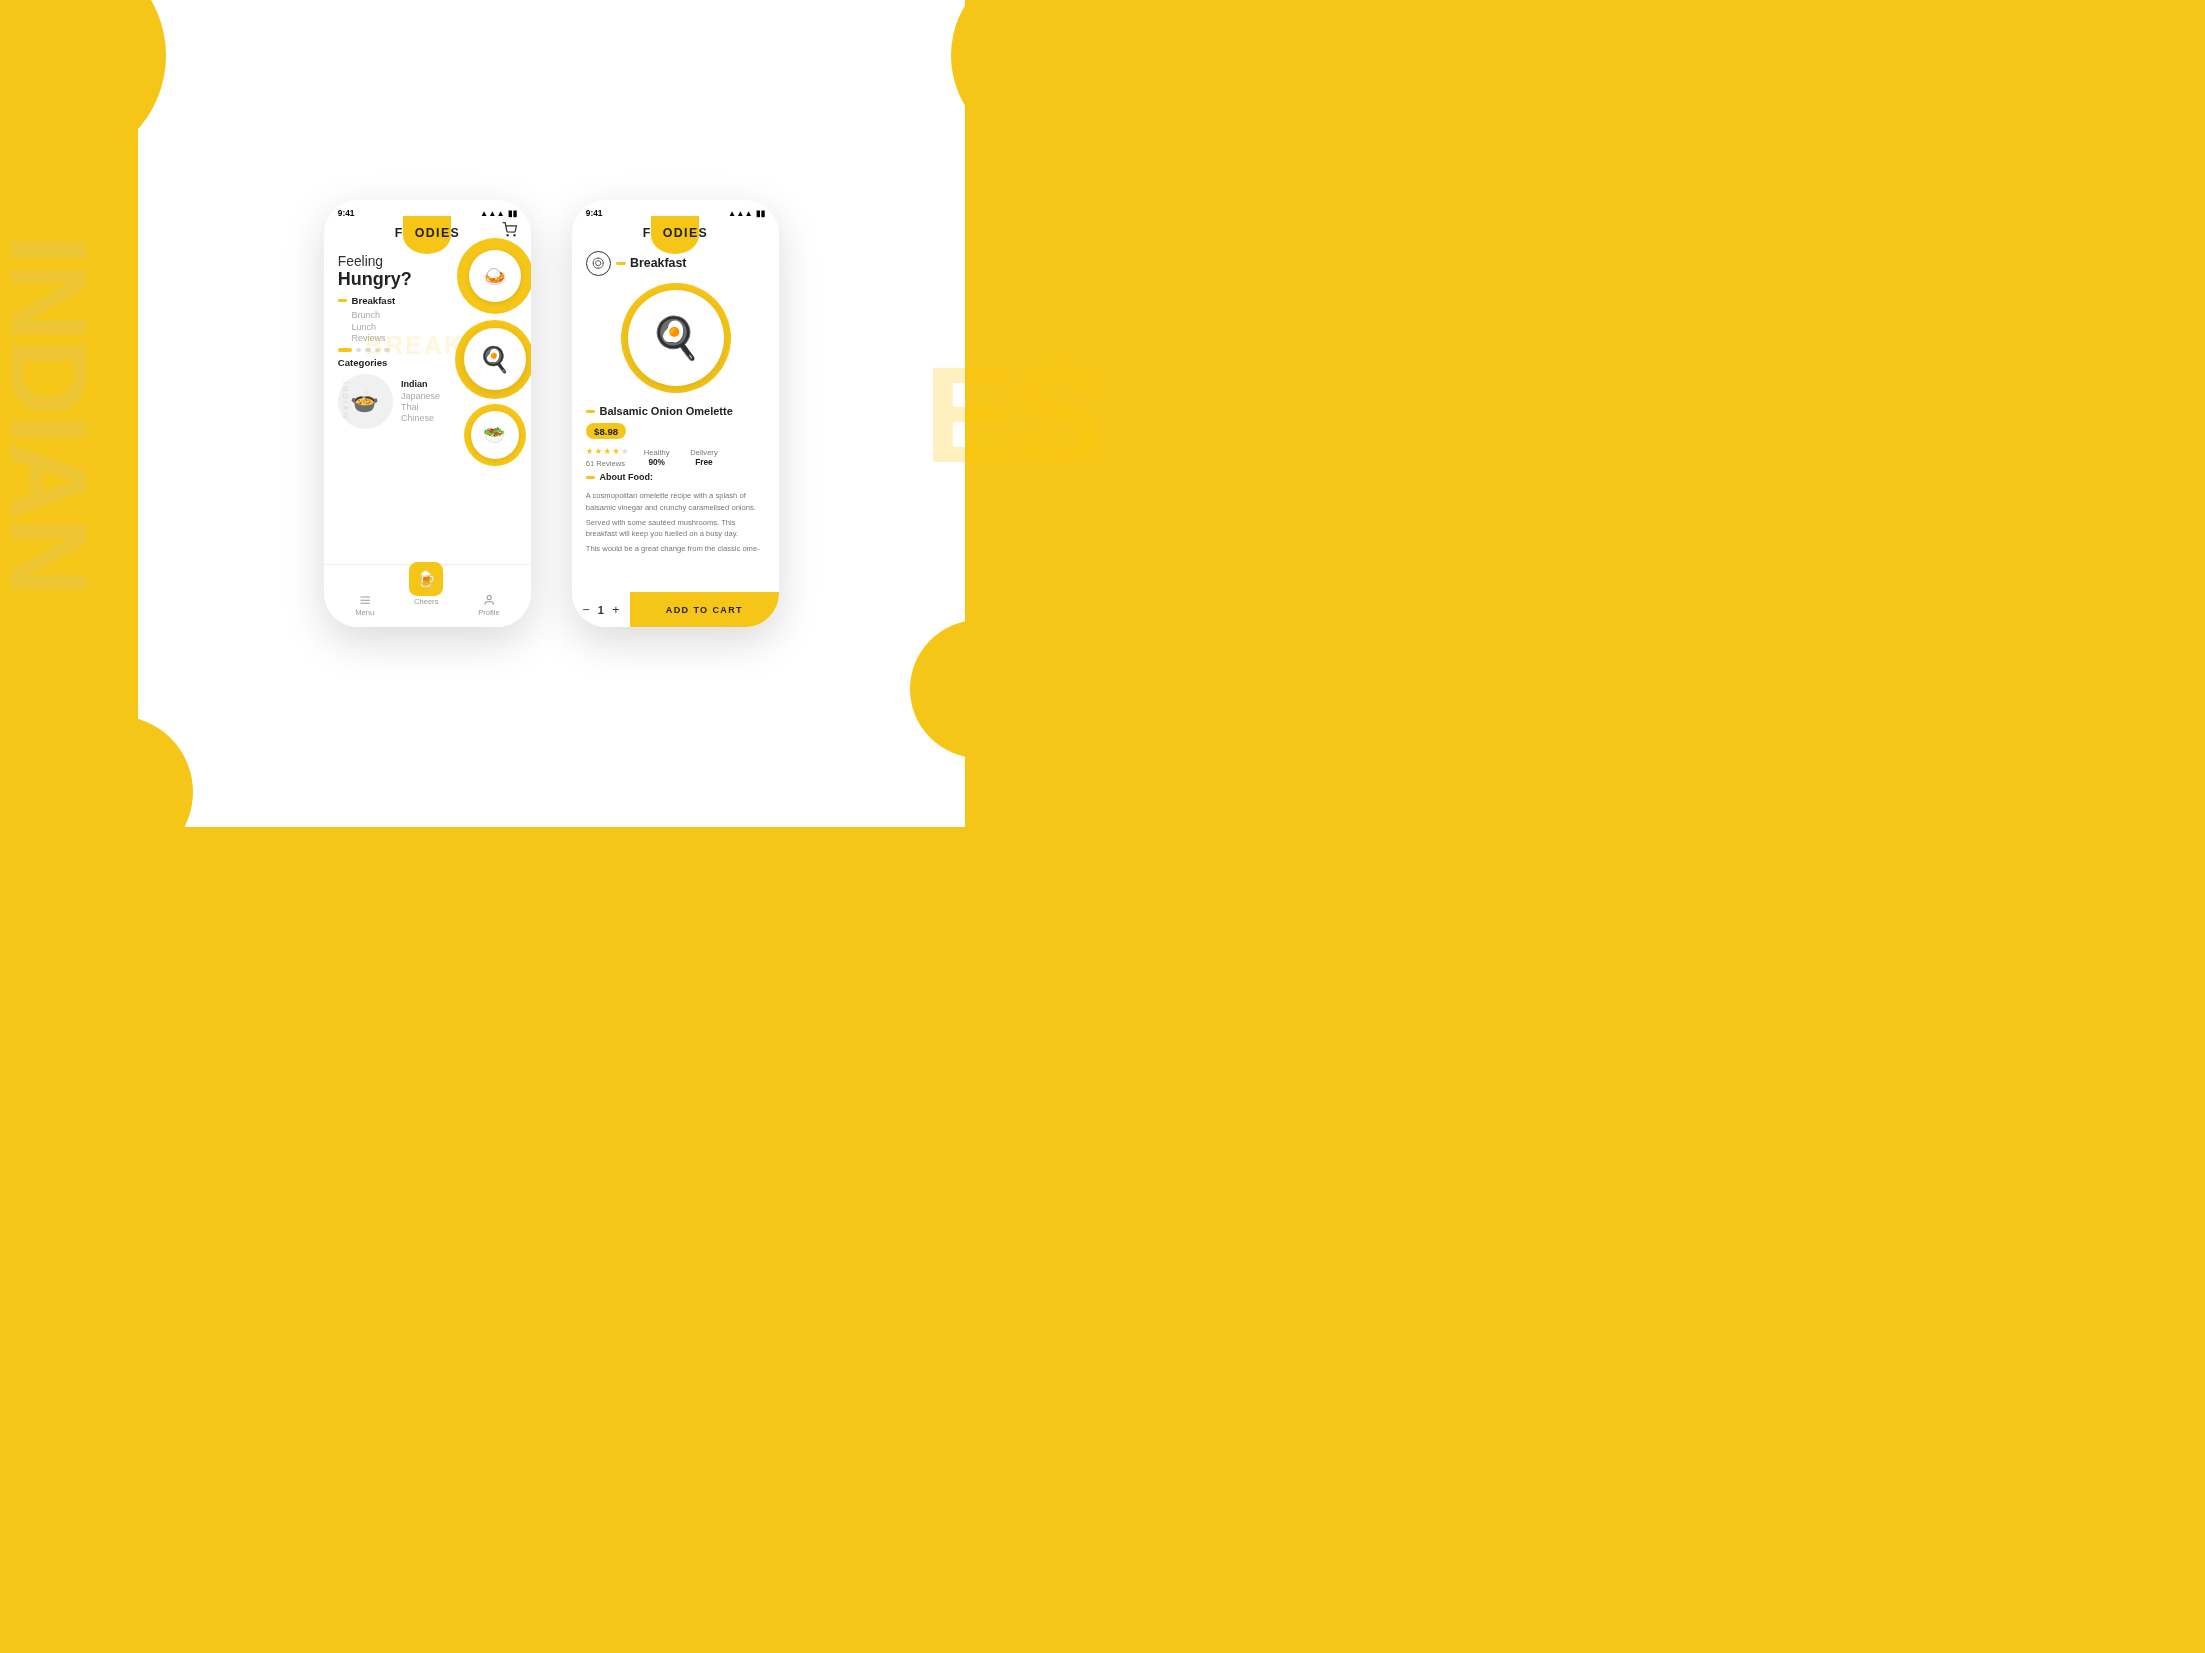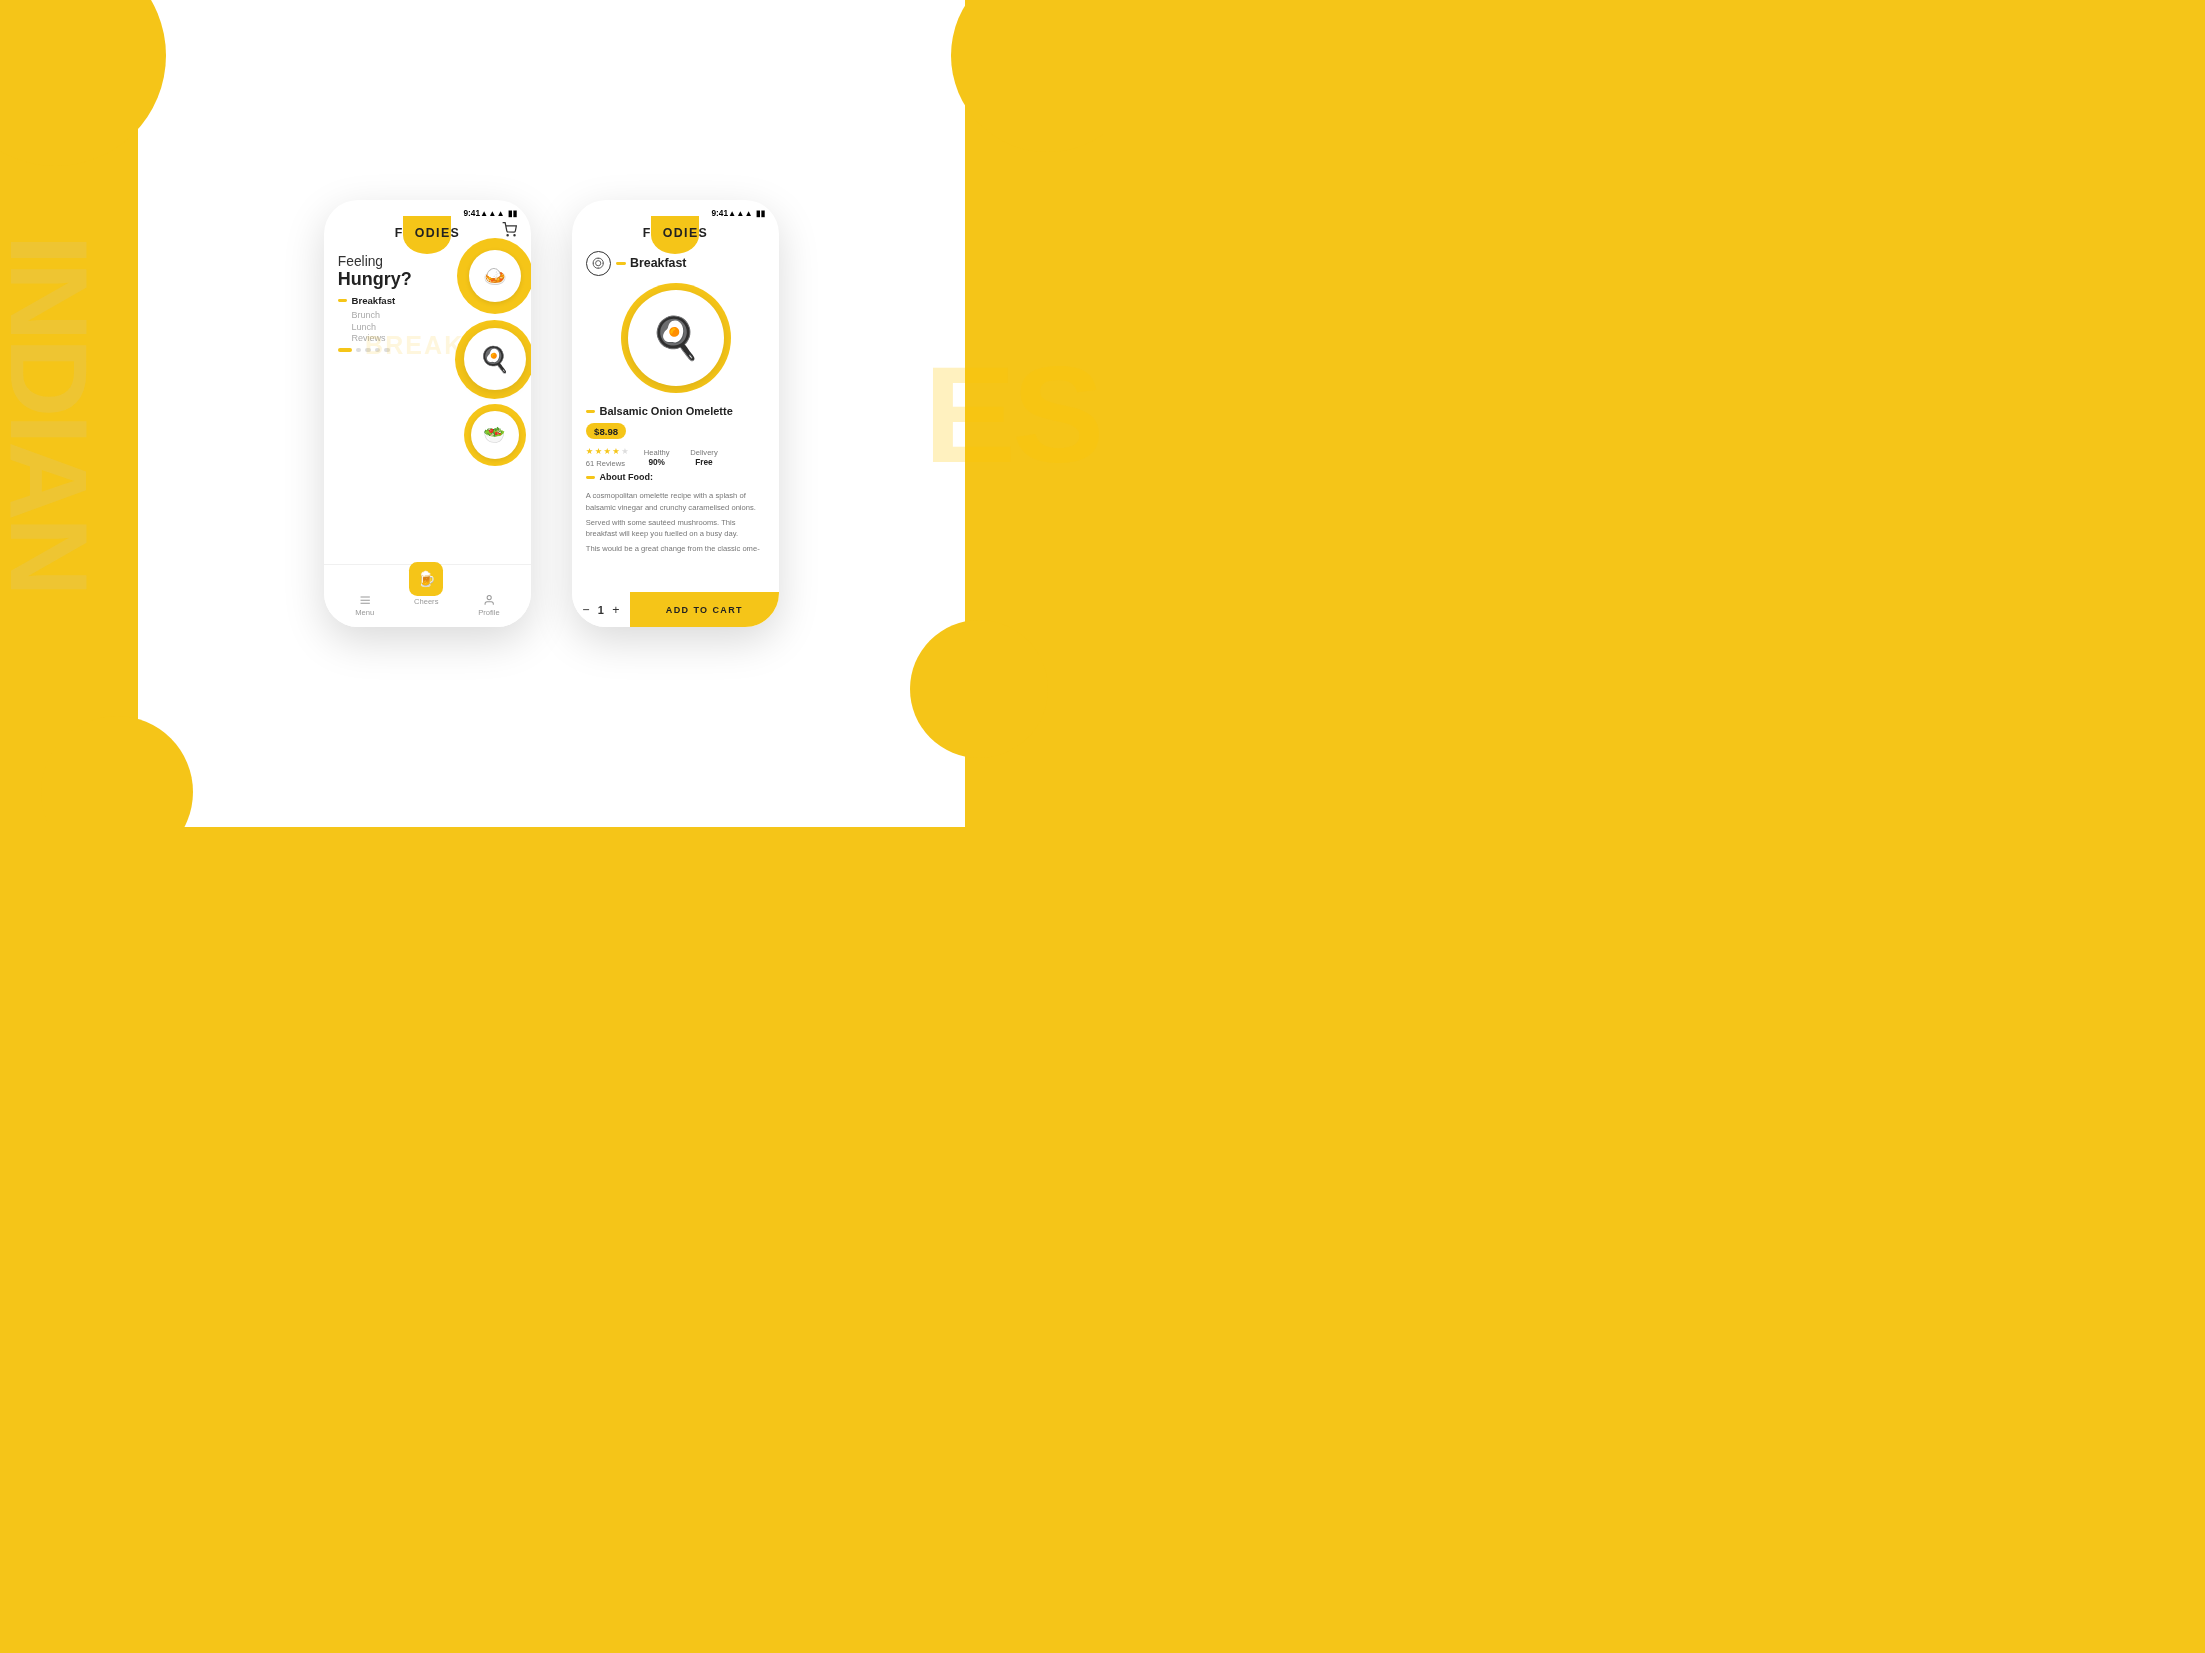--- a/index.html
+++ b/index.html
@@ -122,21 +122,21 @@
     }
 
     .phone-2 {
       width: 207px;
       height: 427px;
     }
 
     
     .status-bar {
       display: flex;
-      justify-content: flex-end;
+      justify-content: space-between;
       align-items: center;
       padding: 8.3px 13.8px 4.1px;
       font-size: 8.3px;
       font-weight: 600;
     }
 
     .status-icons {
       display: flex;
       align-items: center;
       gap: 3.4px;
@@ -704,20 +704,40 @@
         <div class="curry-plate">🍛</div>
       </div>
       <div style="width:79px;height:79px;background:#F5C518;border-radius:50%;display:flex;align-items:center;justify-content:center;">
         <div class="egg-plate" style="width:62px;height:62px;font-size:25px;">🍳</div>
       </div>
       <div style="width:62px;height:62px;background:#F5C518;border-radius:50%;display:flex;align-items:center;justify-content:center;">
         <div class="salad-plate">🥗</div>
       </div>
     </div>
 
+    <div class="categories-bottom">
+      <div class="categories-title">Categories</div>
+      <div class="categories-row">
+        <div style="position:relative;">
+          <div class="cuisine-circle">
+            <div style="width:100%;height:100%;display:flex;align-items:center;justify-content:center;font-size:23.4px;">🍲</div>
+          </div>
+          <div class="indian-vertical">INDIAN</div>
+        </div>
+        <div class="cuisine-list">
+          <div style="display:flex;align-items:center;justify-content:space-between;">
+            <span class="cuisine-item active">Indian</span>
+            <div class="cuisine-bar"></div>
+          </div>
+          <span class="cuisine-item inactive">Japanese</span>
+          <span class="cuisine-item inactive">Thai</span>
+          <span class="cuisine-item inactive">Chinese</span>
+        </div>
+      </div>
+    </div>
 
     <div class="bottom-nav">
       <div class="nav-item">
         <svg width="12.4" height="12.4" viewBox="0 0 24 24" fill="none" stroke="#999" stroke-width="2">
           <line x1="3" y1="12" x2="21" y2="12"></line>
           <line x1="3" y1="6" x2="21" y2="6"></line>
           <line x1="3" y1="18" x2="21" y2="18"></line>
         </svg>
         <span>Menu</span>
       </div>

